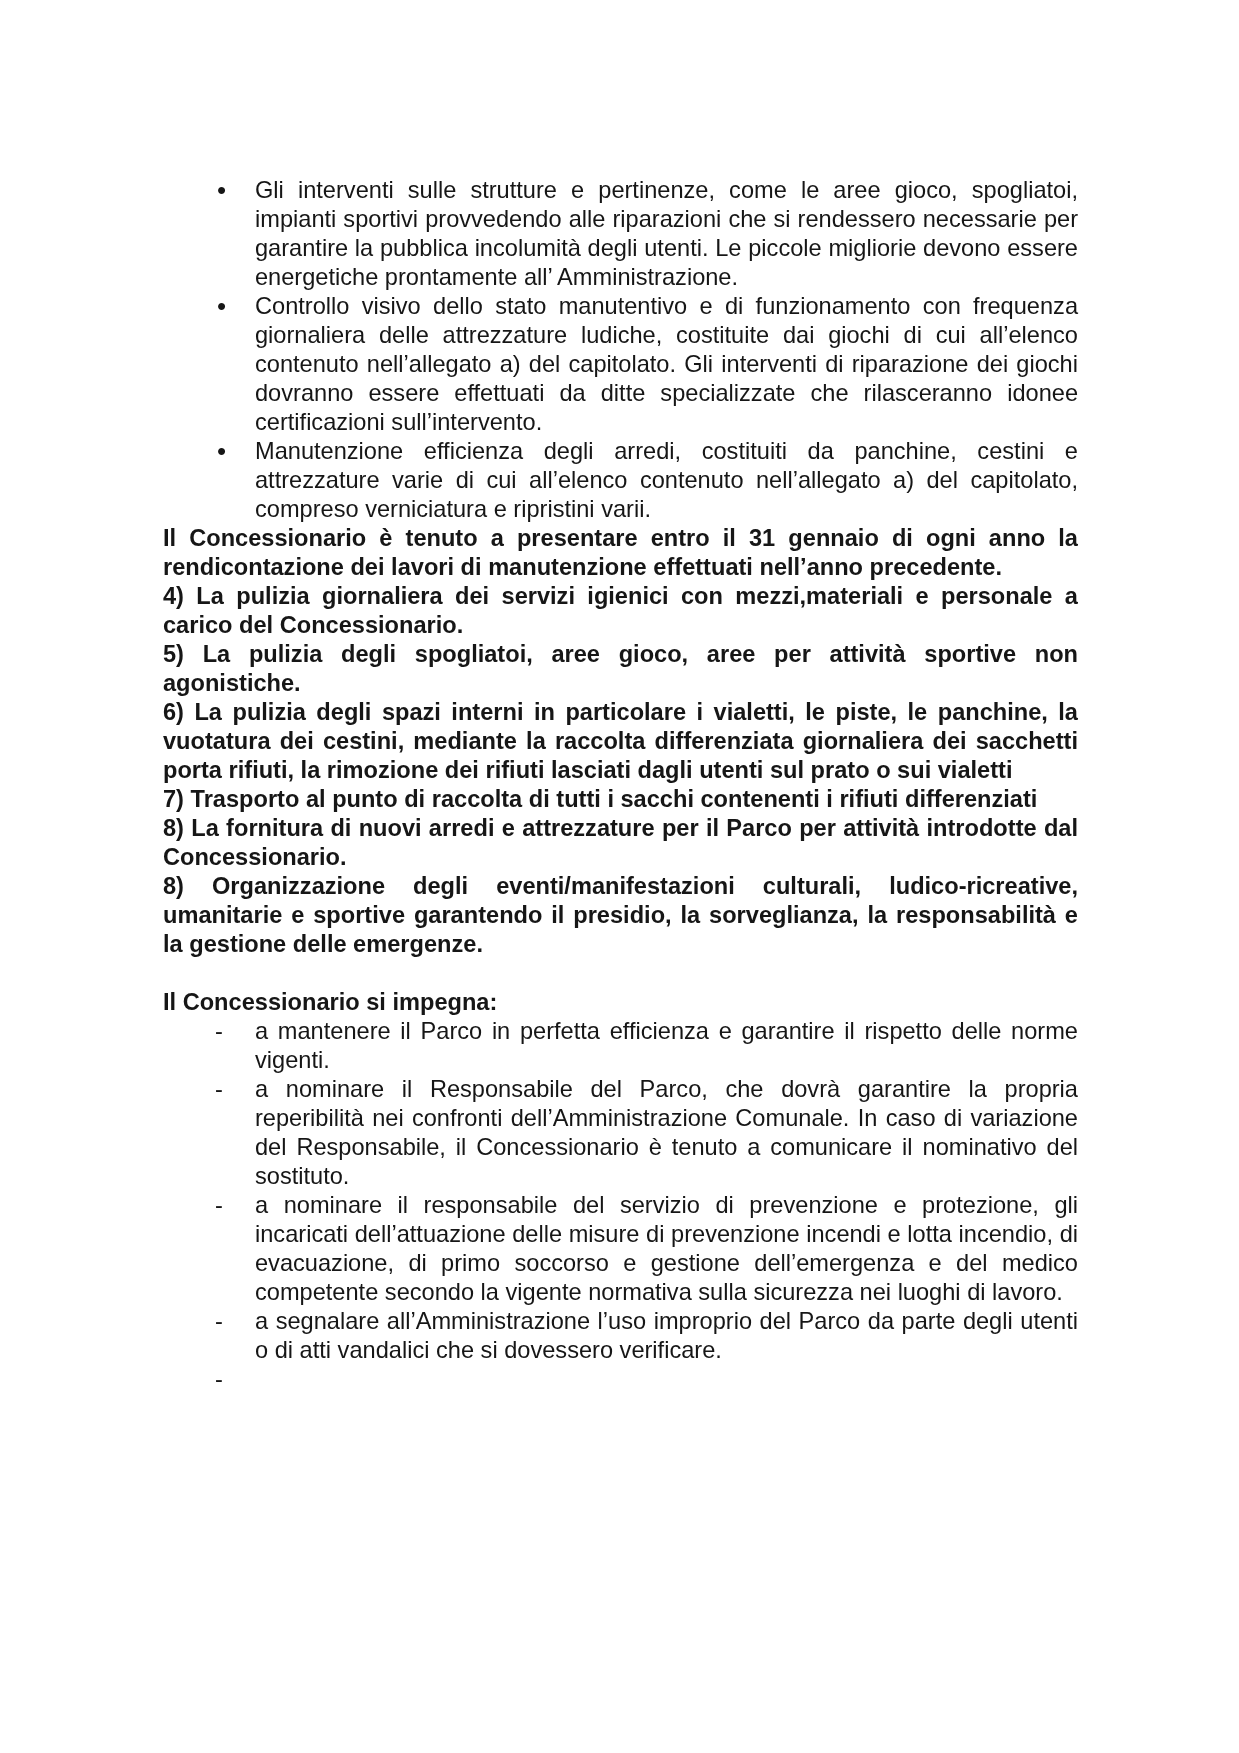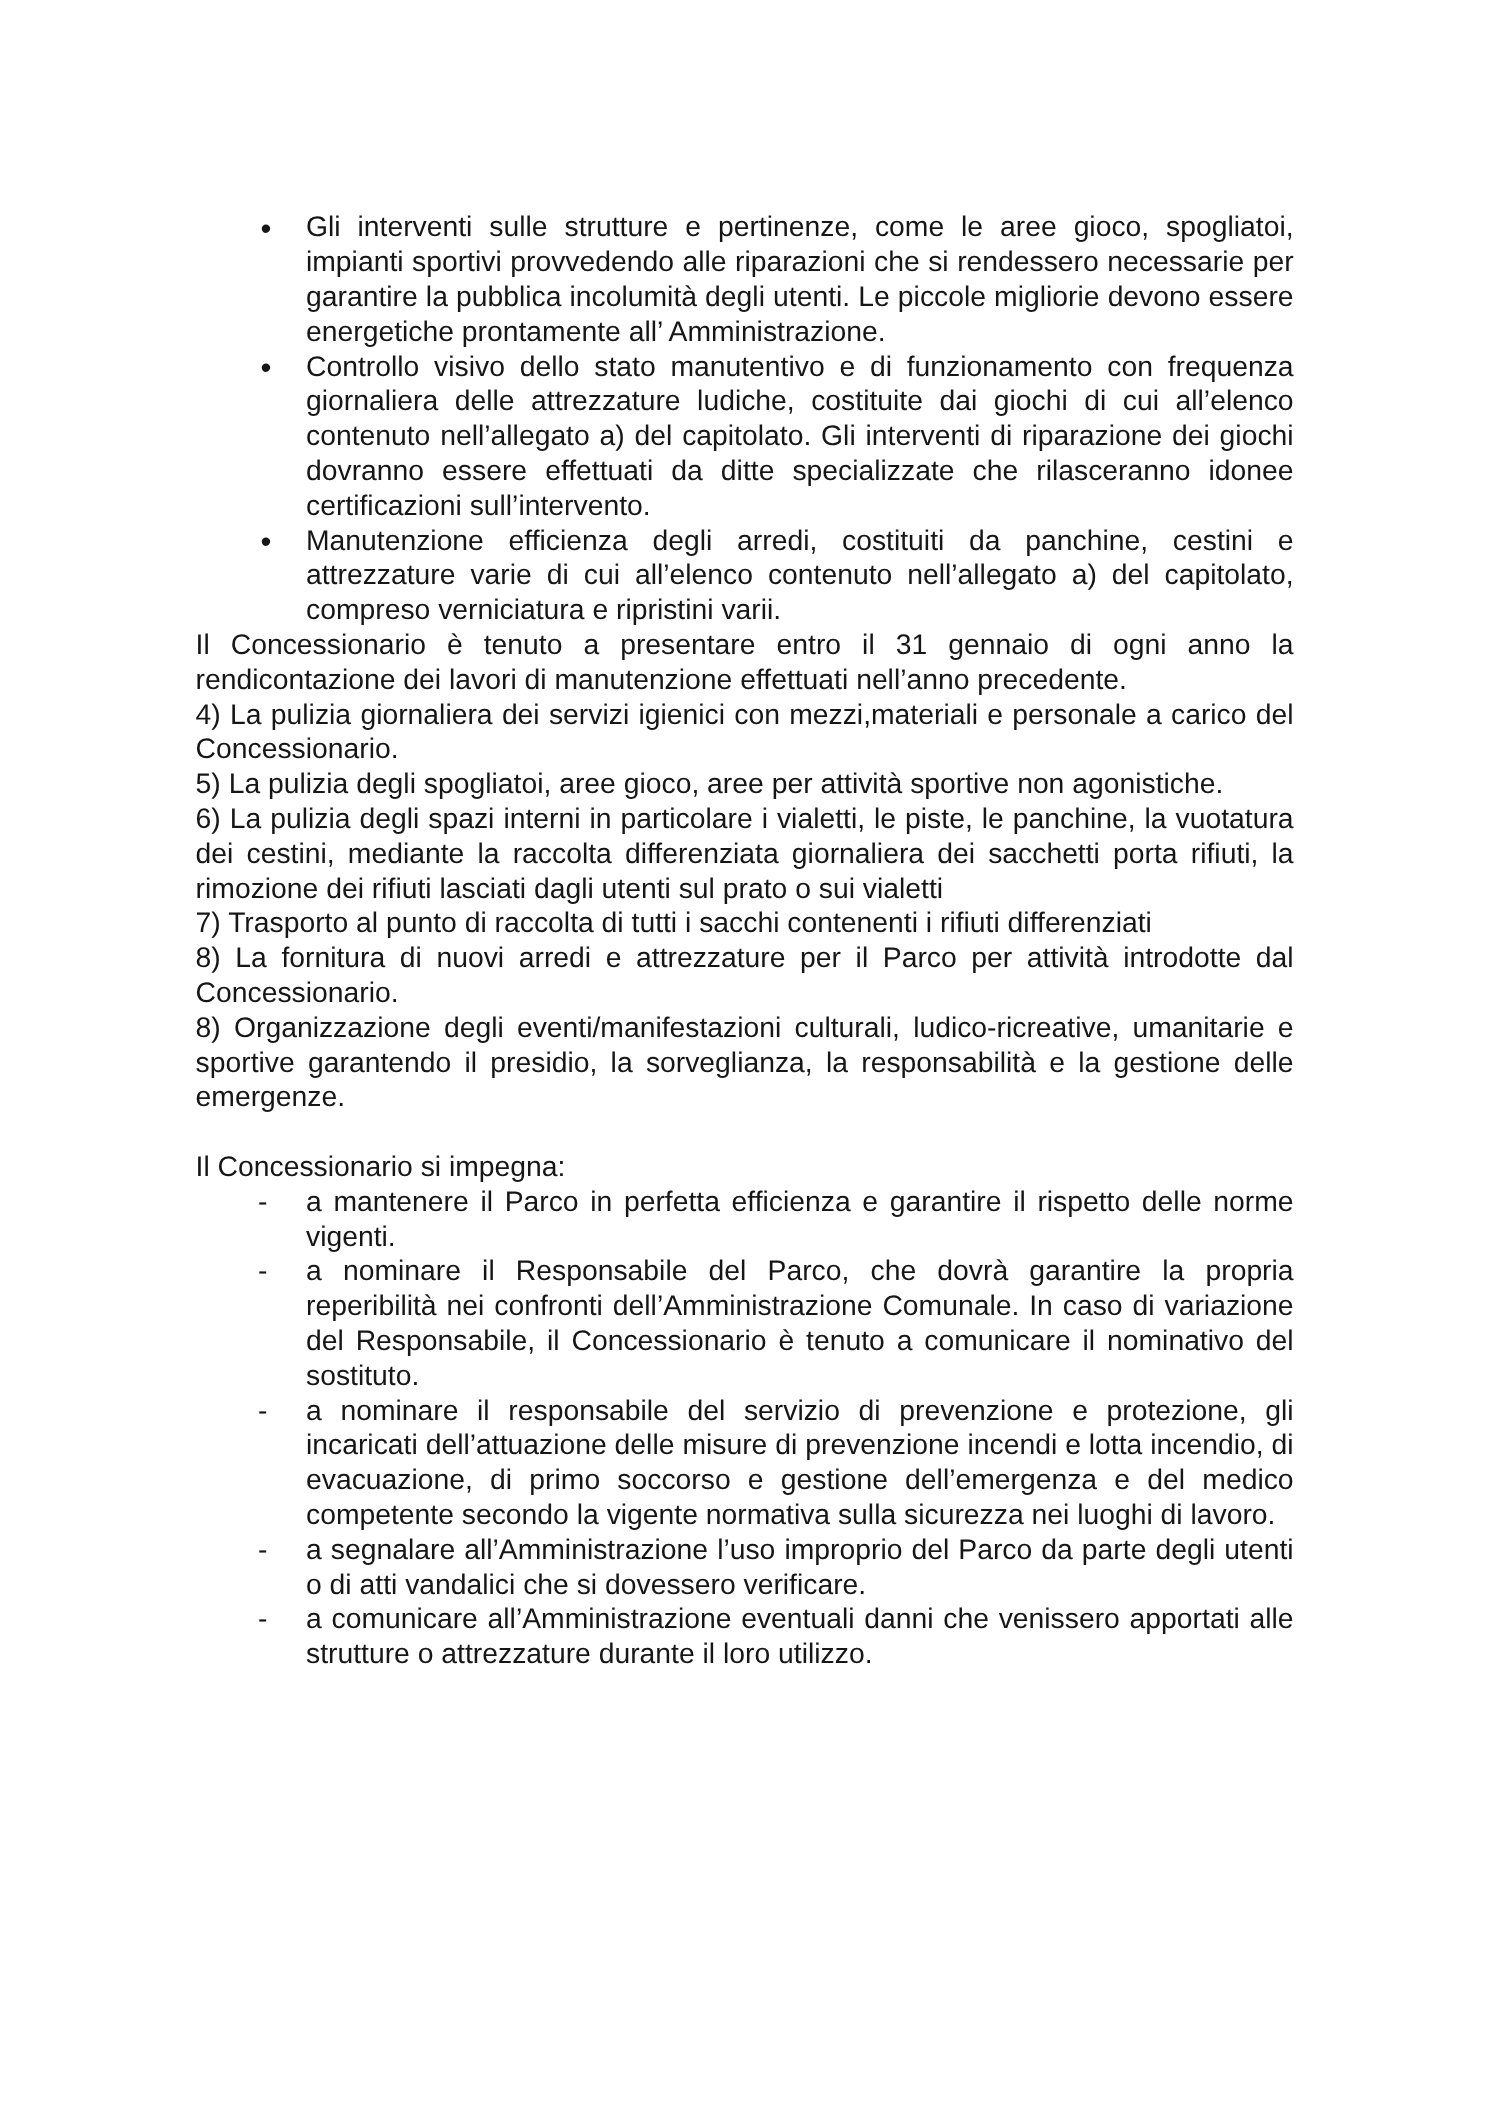--- a/index.html
+++ b/index.html
@@ -21,20 +21,21 @@
     top: 176px;
     width: 915px;
     font-size: 23.6px;
     line-height: 29px;
     color: #161616;
     text-align: justify;
   }
   .content p {
     margin: 0;
     padding: 0;
+    font-weight: bold;
   }
   .li {
     position: relative;
     padding-left: 92px;
     text-align: justify;
   }
   .li .marker {
     position: absolute;
     left: 52px;
     top: 0;
@@ -94,18 +95,17 @@
       <div class="li">
         <span class="marker dash-marker">-</span>
         <span>a nominare il responsabile del servizio di prevenzione e protezione, gli incaricati dell’attuazione delle misure di prevenzione incendi e lotta incendio, di evacuazione, di primo soccorso e gestione dell’emergenza e del medico competente secondo la vigente normativa sulla sicurezza nei luoghi di lavoro.</span>
       </div>
       <div class="li">
         <span class="marker dash-marker">-</span>
         <span>a segnalare all’Amministrazione l’uso improprio del Parco da parte degli utenti o di atti vandalici che si dovessero verificare.</span>
       </div>
       <div class="li">
         <span class="marker dash-marker">-</span>
-        <span>a comunicare all’Amministrazione eventuali danni che venissero apportati alle strutture o attrezzature durante il loro utilizzo.</span>
       </div>
     </div>
 
   </div>
 </div>
 
 </body></html>

